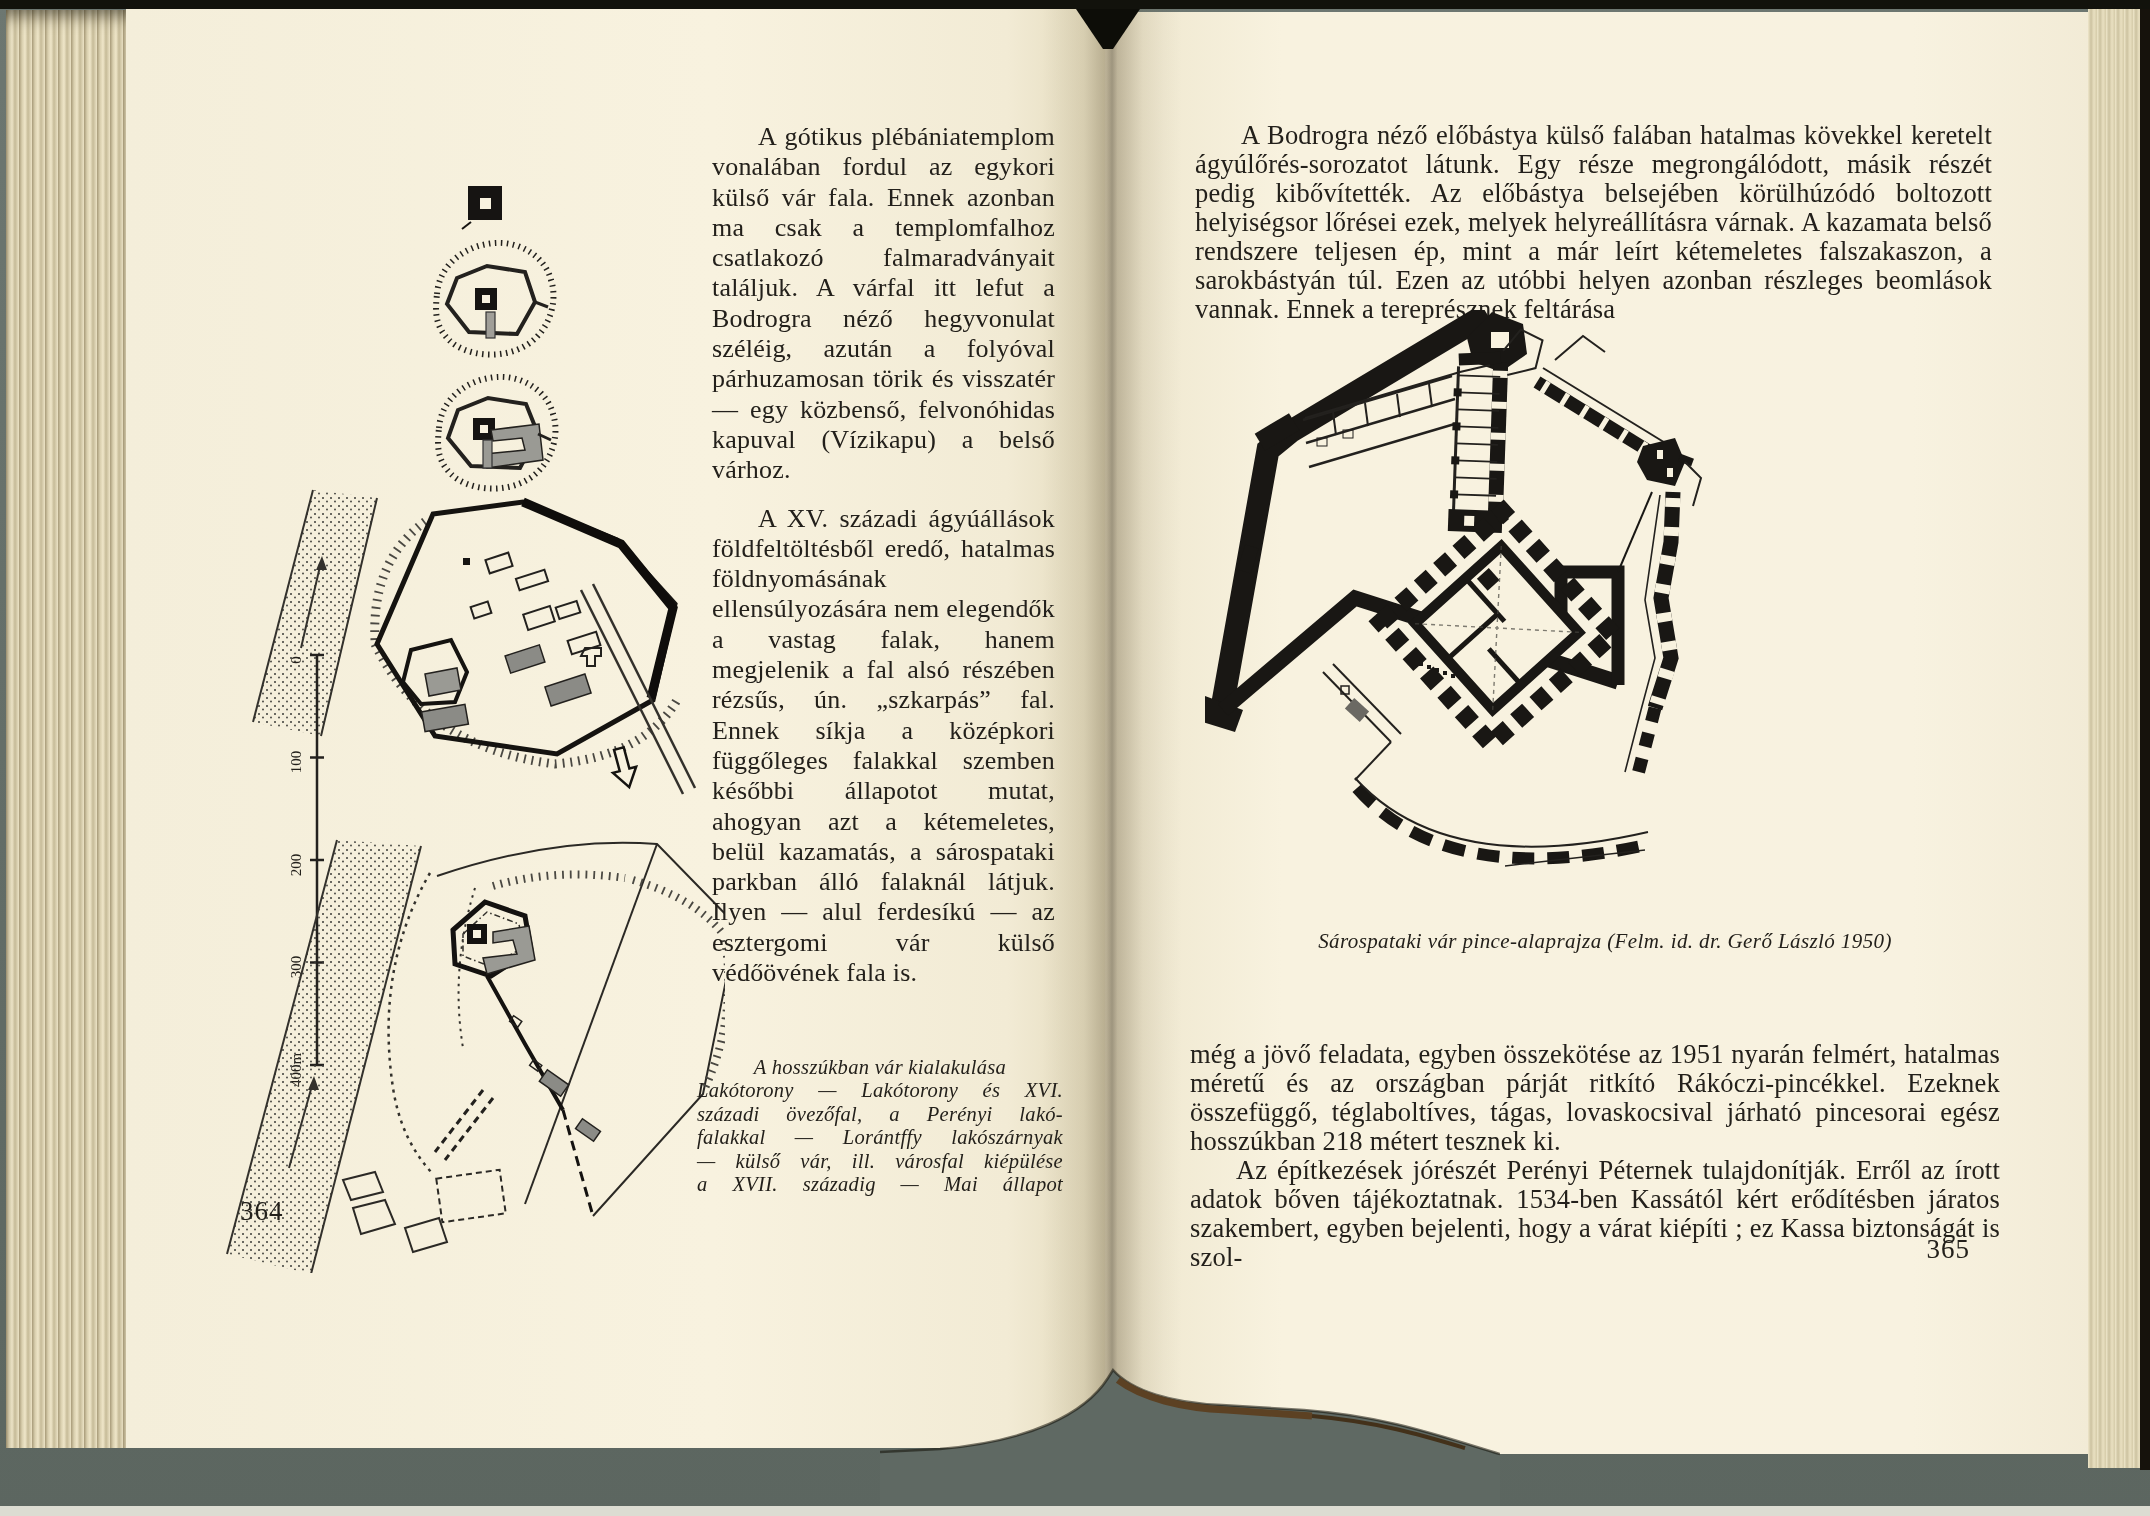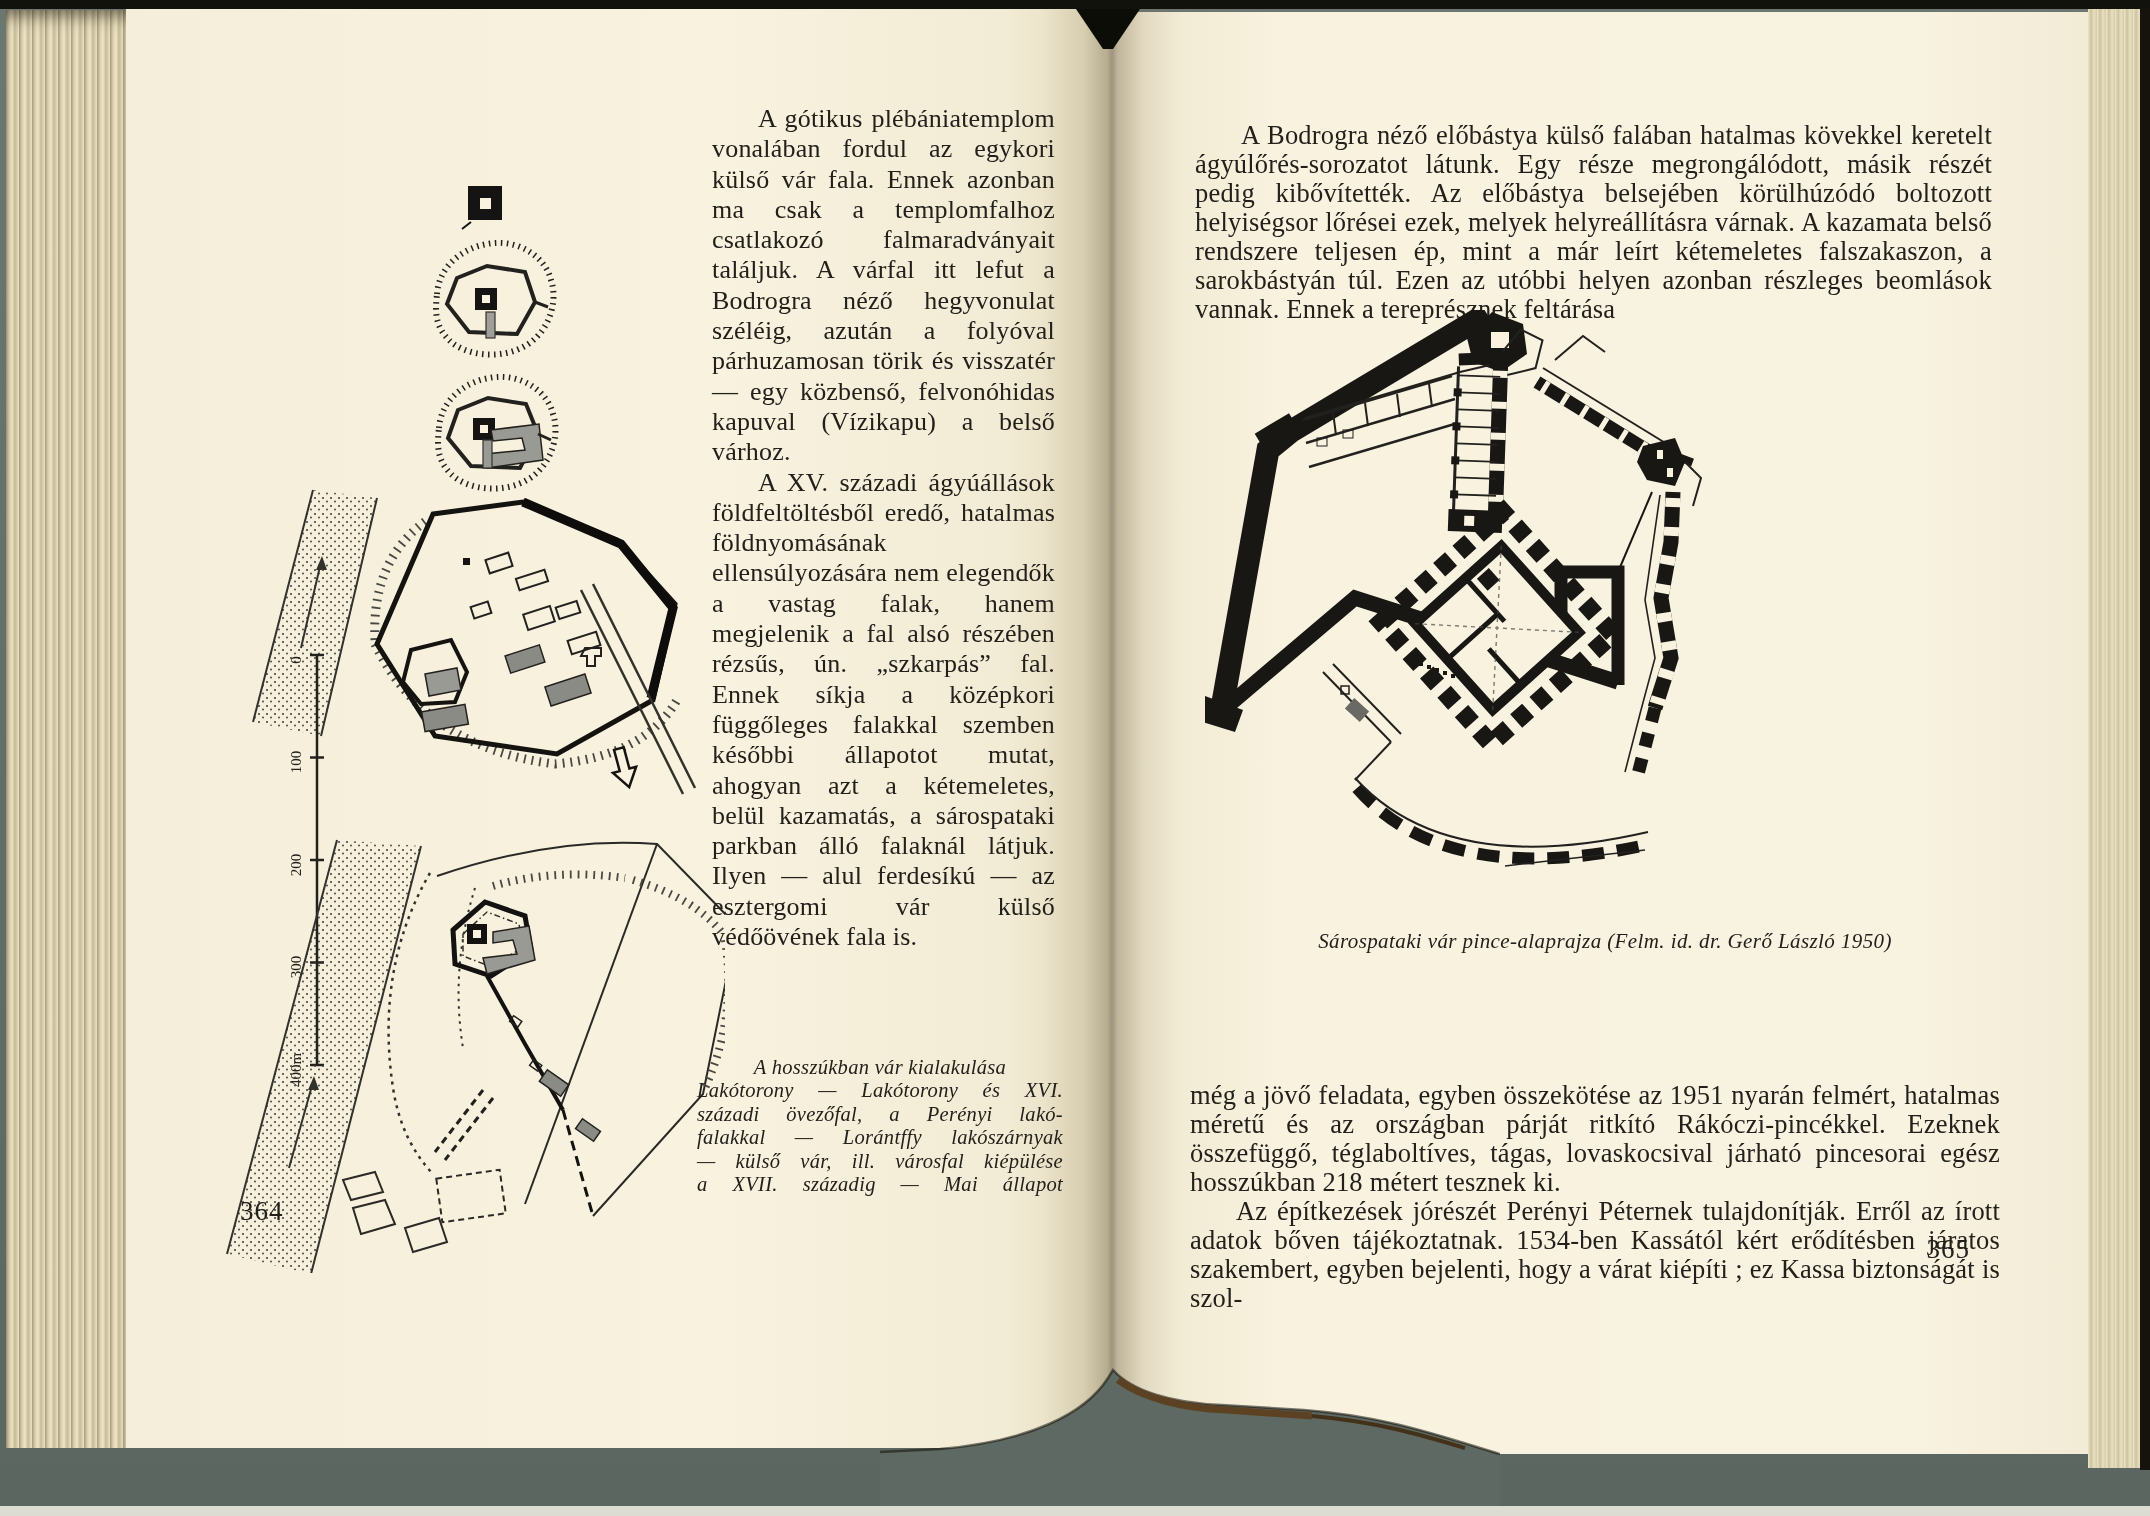--- a/index.html
+++ b/index.html
@@ -23,31 +23,31 @@
     background:linear-gradient(90deg,#f4eeda 0%,#f8f2df 60%,#f2ebd5 90%,#e2d9ba 100%);}
   .page-right{left:1105px;top:12px;width:985px;height:1442px;
     background:linear-gradient(90deg,#e5dcc0 0%,#f1ead3 6%,#f8f2df 18%,#f8f2e0 82%,#f2ebd6 100%);}
   .gutter-shadow{left:1042px;top:9px;width:140px;height:1440px;pointer-events:none;
     background:linear-gradient(90deg,rgba(86,70,40,0) 0%,rgba(86,70,40,.10) 30%,rgba(60,46,22,.26) 46%,rgba(40,30,14,.38) 50%,rgba(60,46,22,.24) 54%,rgba(86,70,40,.08) 72%,rgba(86,70,40,0) 100%);}
   .bottom-light{left:0;top:1506px;width:2150px;height:10px;background:#dcdcd2;}
   
   .col-left{left:712px;top:104px;width:343px;font-size:26px;line-height:30.3px;
     text-align:justify;letter-spacing:.2px;}
   .col-left p{margin:0;}
-  .col-left p.ind{text-indent:46px;}
+  .col-left p.ind{text-indent:46px;margin-top:18px;}
   .cap-left{left:697px;top:1056px;width:366px;font-style:italic;font-size:20.5px;
     line-height:23.4px;letter-spacing:.3px;}
   .cap-left .cl{text-align:justify;text-align-last:justify;}
   .cap-left .cl.first{text-align:center;text-align-last:center;}
   .rp-top{left:1190px;top:116px;width:807px;font-size:26.5px;line-height:29px;
     text-align:justify;letter-spacing:.2px;}
   .rp-top p{margin:5px;text-indent:46px;}
   .rp-caption{left:1205px;top:929px;width:800px;text-align:center;font-style:italic;
     font-size:21px;letter-spacing:.4px;}
-  .rp-bottom{left:1190px;top:1081px;width:810px;font-size:26.5px;line-height:29px;
+  .rp-bottom{left:1190px;top:1040px;width:810px;font-size:26.5px;line-height:29px;
     text-align:justify;letter-spacing:.2px;}
   .rp-bottom p{margin:0;}
   .rp-bottom p.ind{text-indent:46px;}
   .pageno{font-size:27px;letter-spacing:1px;text-align:center;}
   .pn-left{left:240px;top:1196px;}
   .pn-right{left:1850px;top:1234px;width:120px;text-align:right;}
   svg text{font-family:"Liberation Serif","DejaVu Serif",serif;fill:#23201b;}
 </style>
 </head>
 <body>

